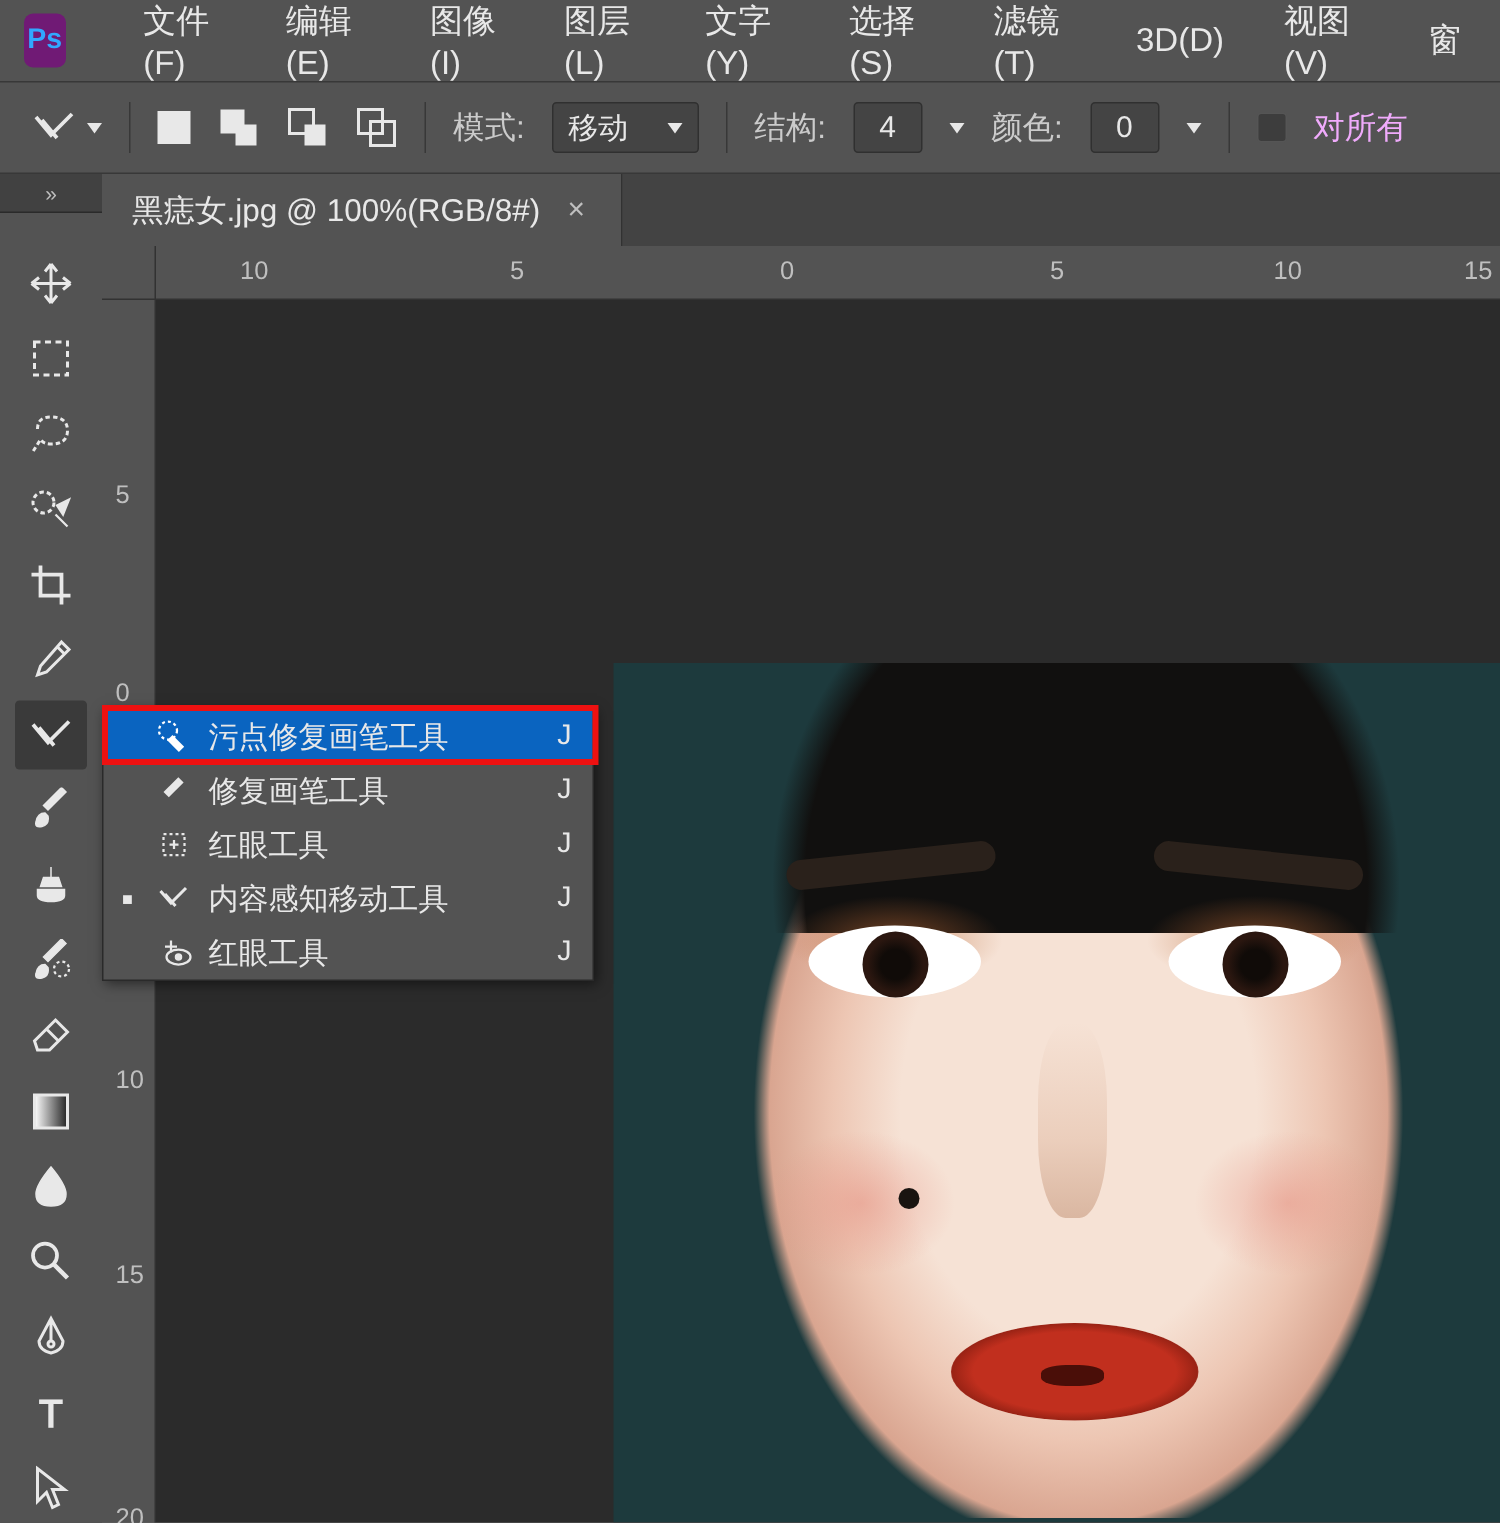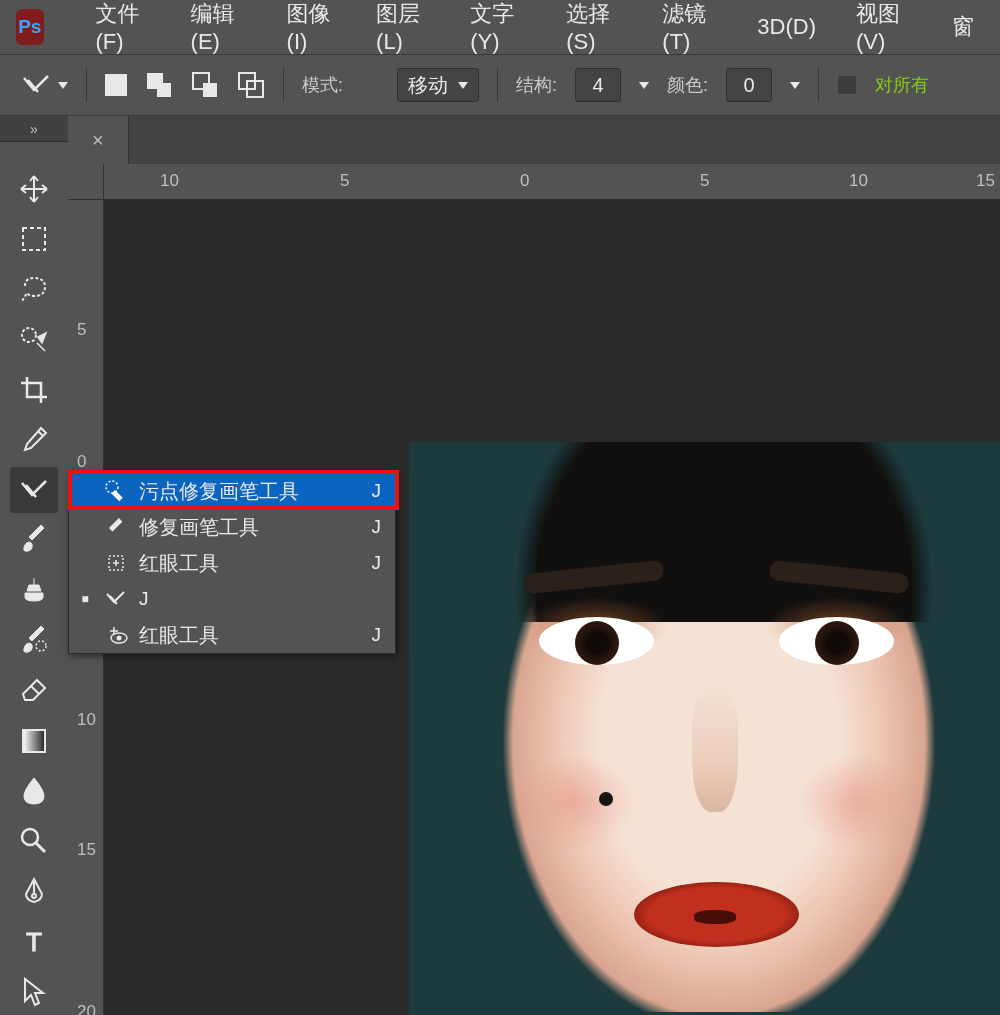--- a/index.html
+++ b/index.html
@@ -1,28 +1,28 @@
 <!DOCTYPE html>
 <html><head>
 <meta charset="utf-8">
 <style>
 * { margin: 0; padding: 0; box-sizing: border-box; font-family: "Microsoft YaHei", sans-serif; }
 body { background: #535353; width: 1000px; height: 1015px; overflow: hidden; color: #e8e8e8; user-select: none; }
 
 
 .menubar { height: 54px; background: #535353; display: flex; align-items: center; padding: 0 6px; gap: 0; }
-.ps-logo { width: 36px; height: 36px; background: #7f1d1d; color: #31a8ff; font-weight: bold; font-size: 19px; display: flex; align-items: center; justify-content: center; border-radius: 6px; margin-right: 32px; margin-left: 10px; }
+.ps-logo { width: 36px; height: 36px; background: #701a75; color: #31a8ff; font-weight: bold; font-size: 19px; display: flex; align-items: center; justify-content: center; border-radius: 6px; margin-right: 32px; margin-left: 10px; }
 .menubar .menu-item { font-size: 22px; color: #e8e8e8; padding: 4px 14px; margin: 0 6px; }
 
 
 .optionsbar { height: 62px; background: #535353; border-top: 1px solid #383838; border-bottom: 1px solid #383838; display: flex; align-items: center; padding: 0 20px; gap: 18px; }
 .opt-icon { display: flex; align-items: center; justify-content: center; }
 .opt-sep { width: 1px; height: 34px; background: #383838; }
-.opt-label { font-size: 18px; color: #cbcbcb; }
-.opt-select { background: #444; border: 1px solid #303030; height: 34px; display: flex; align-items: center; padding: 0 10px; font-size: 20px; color: #e8e8e8; gap: 10px; border-radius: 3px; margin-left: 36px; }
+.opt-label { font-size: 21px; color: #cbcbcb; }
+.opt-select { background: #444; border: 1px solid #303030; height: 34px; display: flex; align-items: center; padding: 0 10px; font-size: 20px; color: #e8e8e8; gap: 26px; border-radius: 3px; }
 .opt-num { background: #444; border: 1px solid #303030; width: 46px; height: 34px; display: flex; align-items: center; justify-content: center; font-size: 20px; color: #e8e8e8; border-radius: 3px; }
 .chev { width: 0; height: 0; border-left: 5px solid transparent; border-right: 5px solid transparent; border-top: 7px solid #e8e8e8; }
 .checkbox { width: 20px; height: 20px; border: 1px solid #555; background: #3d3d3d; border-radius: 3px; }
 
 
 .expand-bar { position: absolute; left: 0; top: 116px; width: 68px; height: 26px; background: #414141; display: flex; align-items: center; justify-content: center; border-bottom: 1px solid #2a2a2a; }
 .expand-bar::after { content: "»"; font-size: 14px; color: #bfbfbf; }
 
 
 .tabbar { position: absolute; left: 68px; top: 116px; height: 48px; background: #434343; display: flex; align-items: center; width: 932px; }
@@ -139,26 +139,27 @@
   </div>
   <div class="opt-sep"></div>
   <div class="opt-label">结构:</div>
   <div class="opt-num">4</div>
   <div class="chev"></div>
   <div class="opt-label">颜色:</div>
   <div class="opt-num">0</div>
   <div class="chev"></div>
   <div class="opt-sep"></div>
   <div class="checkbox"></div>
-  <div class="opt-label" style="color:#84cc16">对所有</div>
+  <div class="opt-label" style="color:#f0abfc">对所有</div>
 </div>
 
 <div class="expand-bar"></div>
 <div class="tabbar">
   <div class="tab">
+    <span>黑痣女.jpg @ 100%(RGB/8#)</span>
     <span class="close">×</span>
   </div>
 </div>
 
 <div class="main">
   <div class="ruler-corner"></div>
   <div class="ruler-h">
     <span class="tick-label" style="left:56px">10</span>
     <span class="tick-label" style="left:236px">5</span>
     <span class="tick-label" style="left:416px">0</span>
@@ -329,20 +330,21 @@
     <span class="fi-label">红眼工具</span>
     <span class="fi-shortcut">J</span>
   </div>
   <div class="flyout-item">
     <span class="fi-check">■</span>
     <span class="fi-icon">
         <svg width="24" height="20" viewBox="0 0 24 20">
           <path d="M3 5 L10 13 L20 3 M13 15 L6 7" stroke="#e8e8e8" stroke-width="2" fill="none"></path>
         </svg>
       </span>
+    <span class="fi-label">内容感知移动工具</span>
     <span class="fi-shortcut">J</span>
   </div>
   <div class="flyout-item">
     <span class="fi-check"></span>
     <span class="fi-icon">
         <svg width="24" height="20" viewBox="0 0 24 20">
           <path d="M10 2 L10 10 M6 6 L14 6" stroke="#e8e8e8" stroke-width="1.5"></path>
           <ellipse cx="15" cy="13" rx="8" ry="5" fill="none" stroke="#e8e8e8" stroke-width="1.5"></ellipse>
           <circle cx="15" cy="13" r="2.5" fill="#e8e8e8"></circle>
         </svg>

